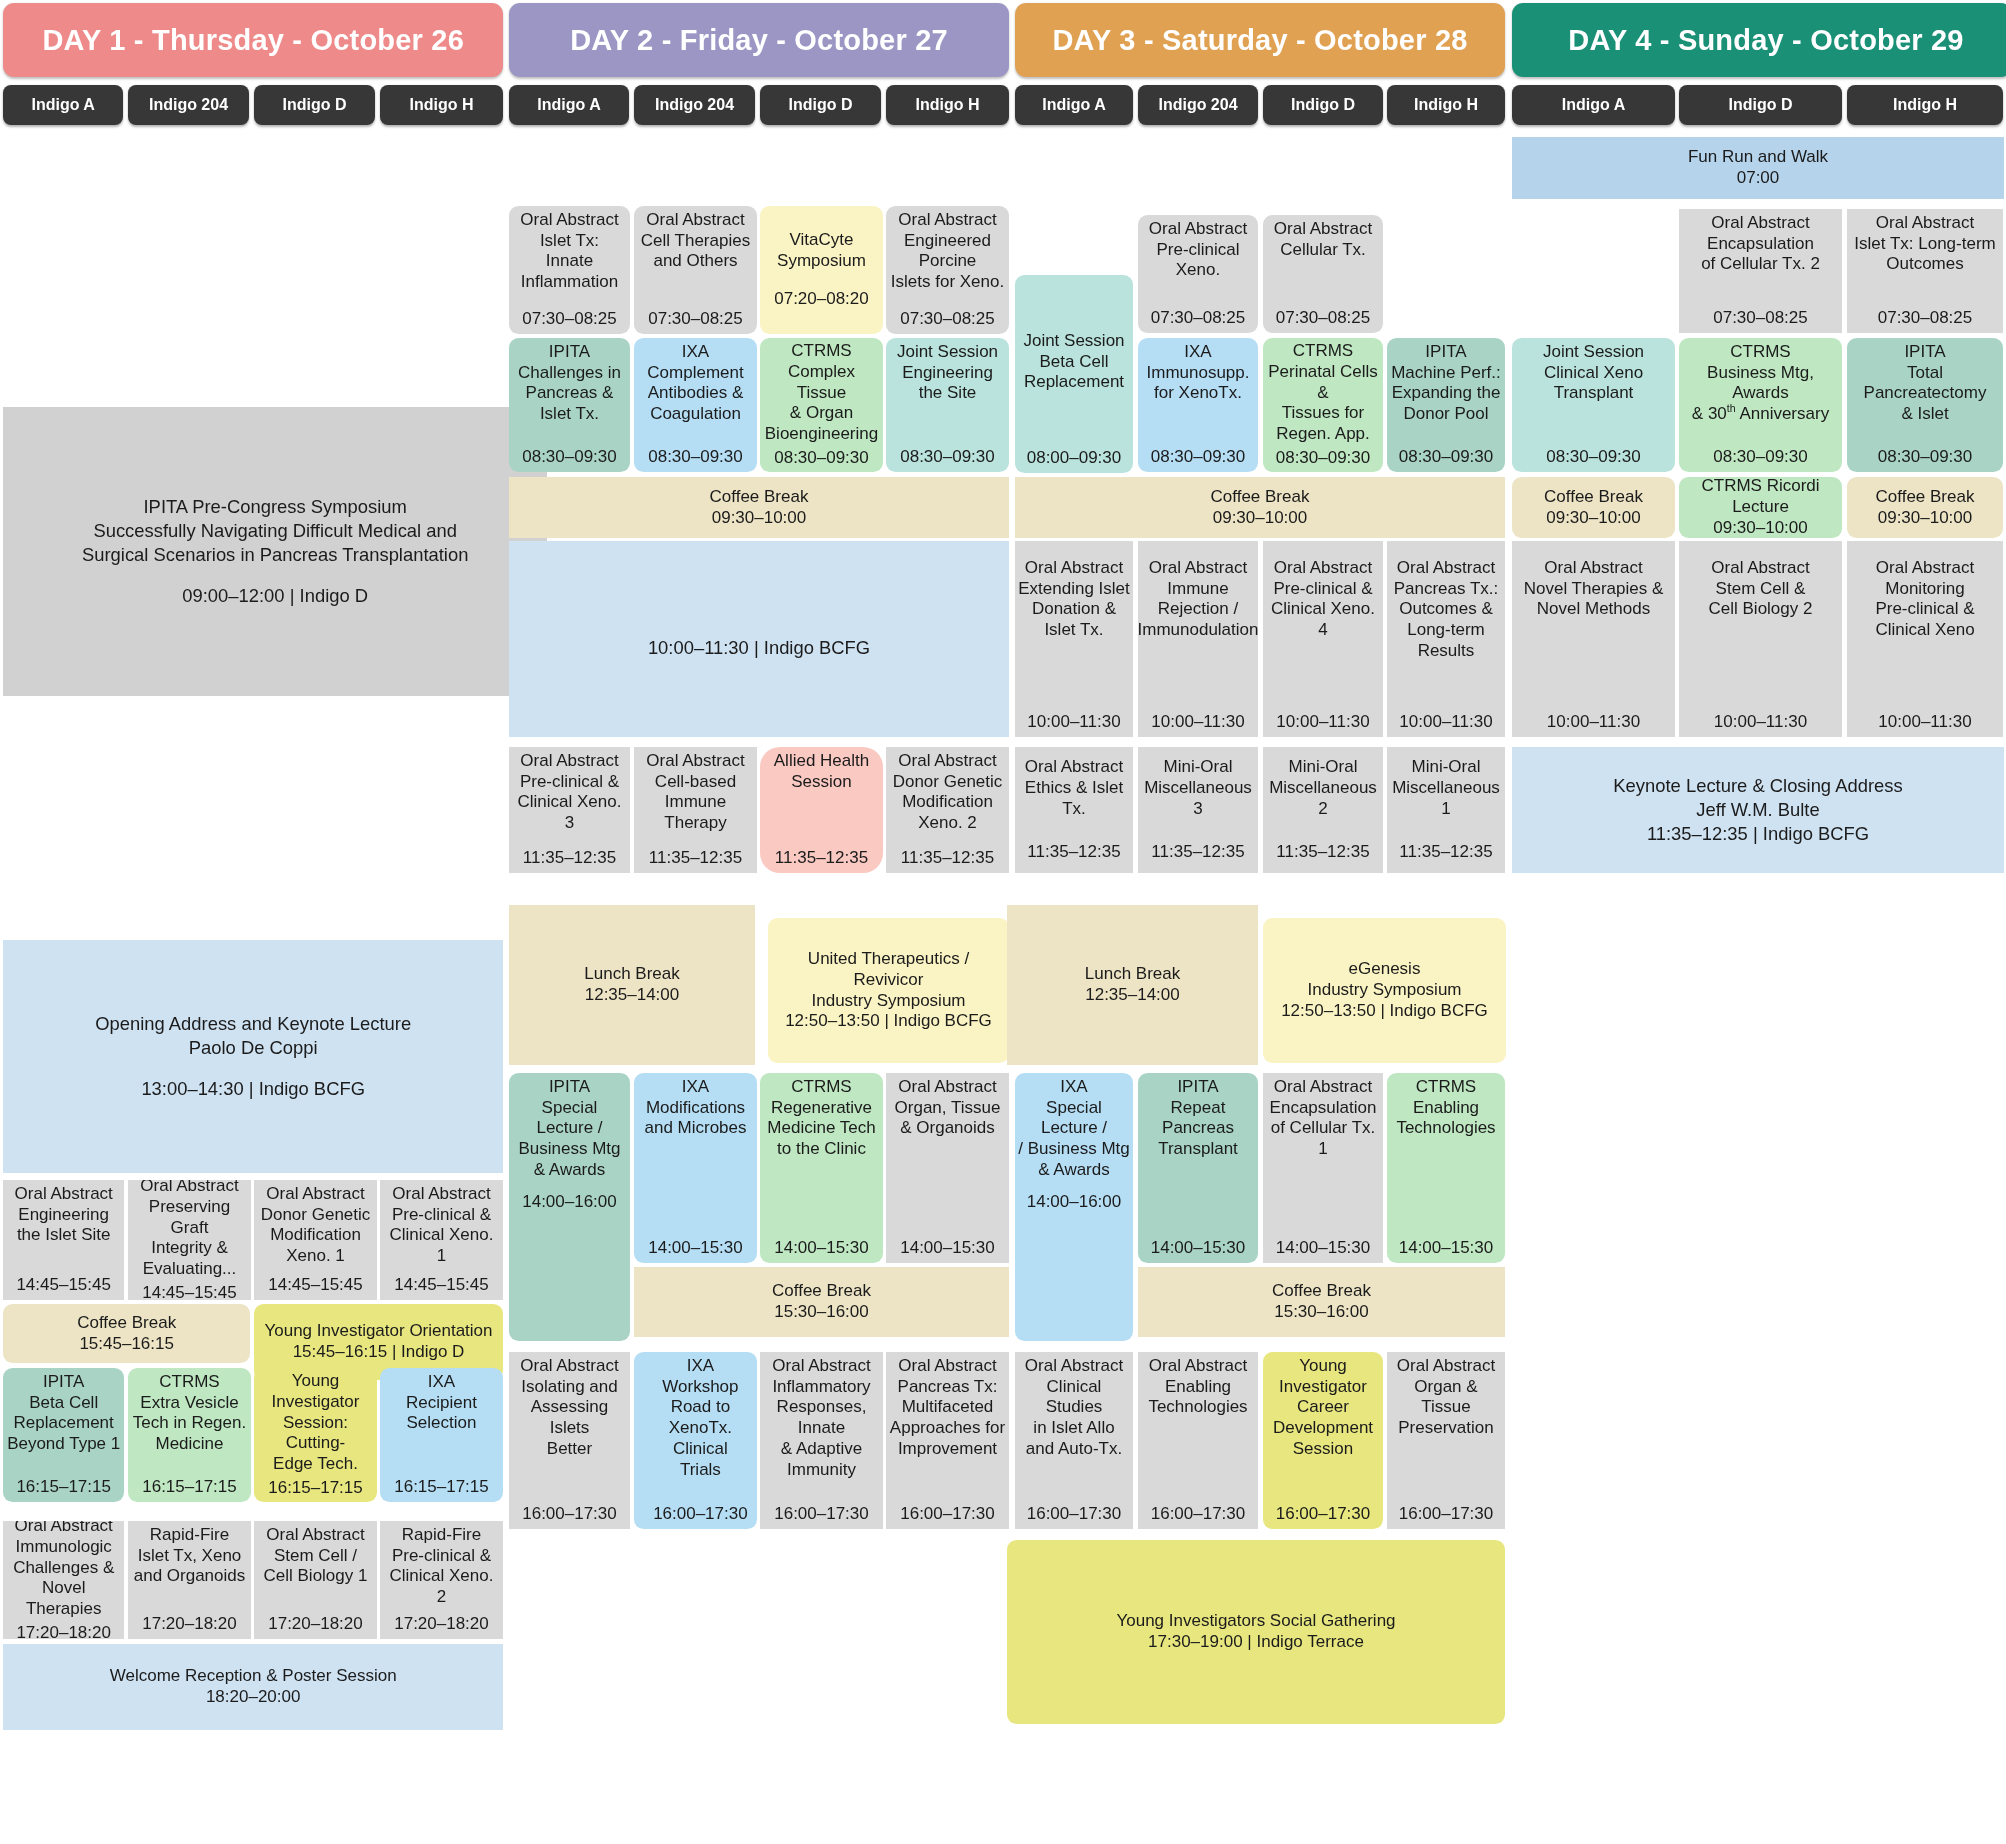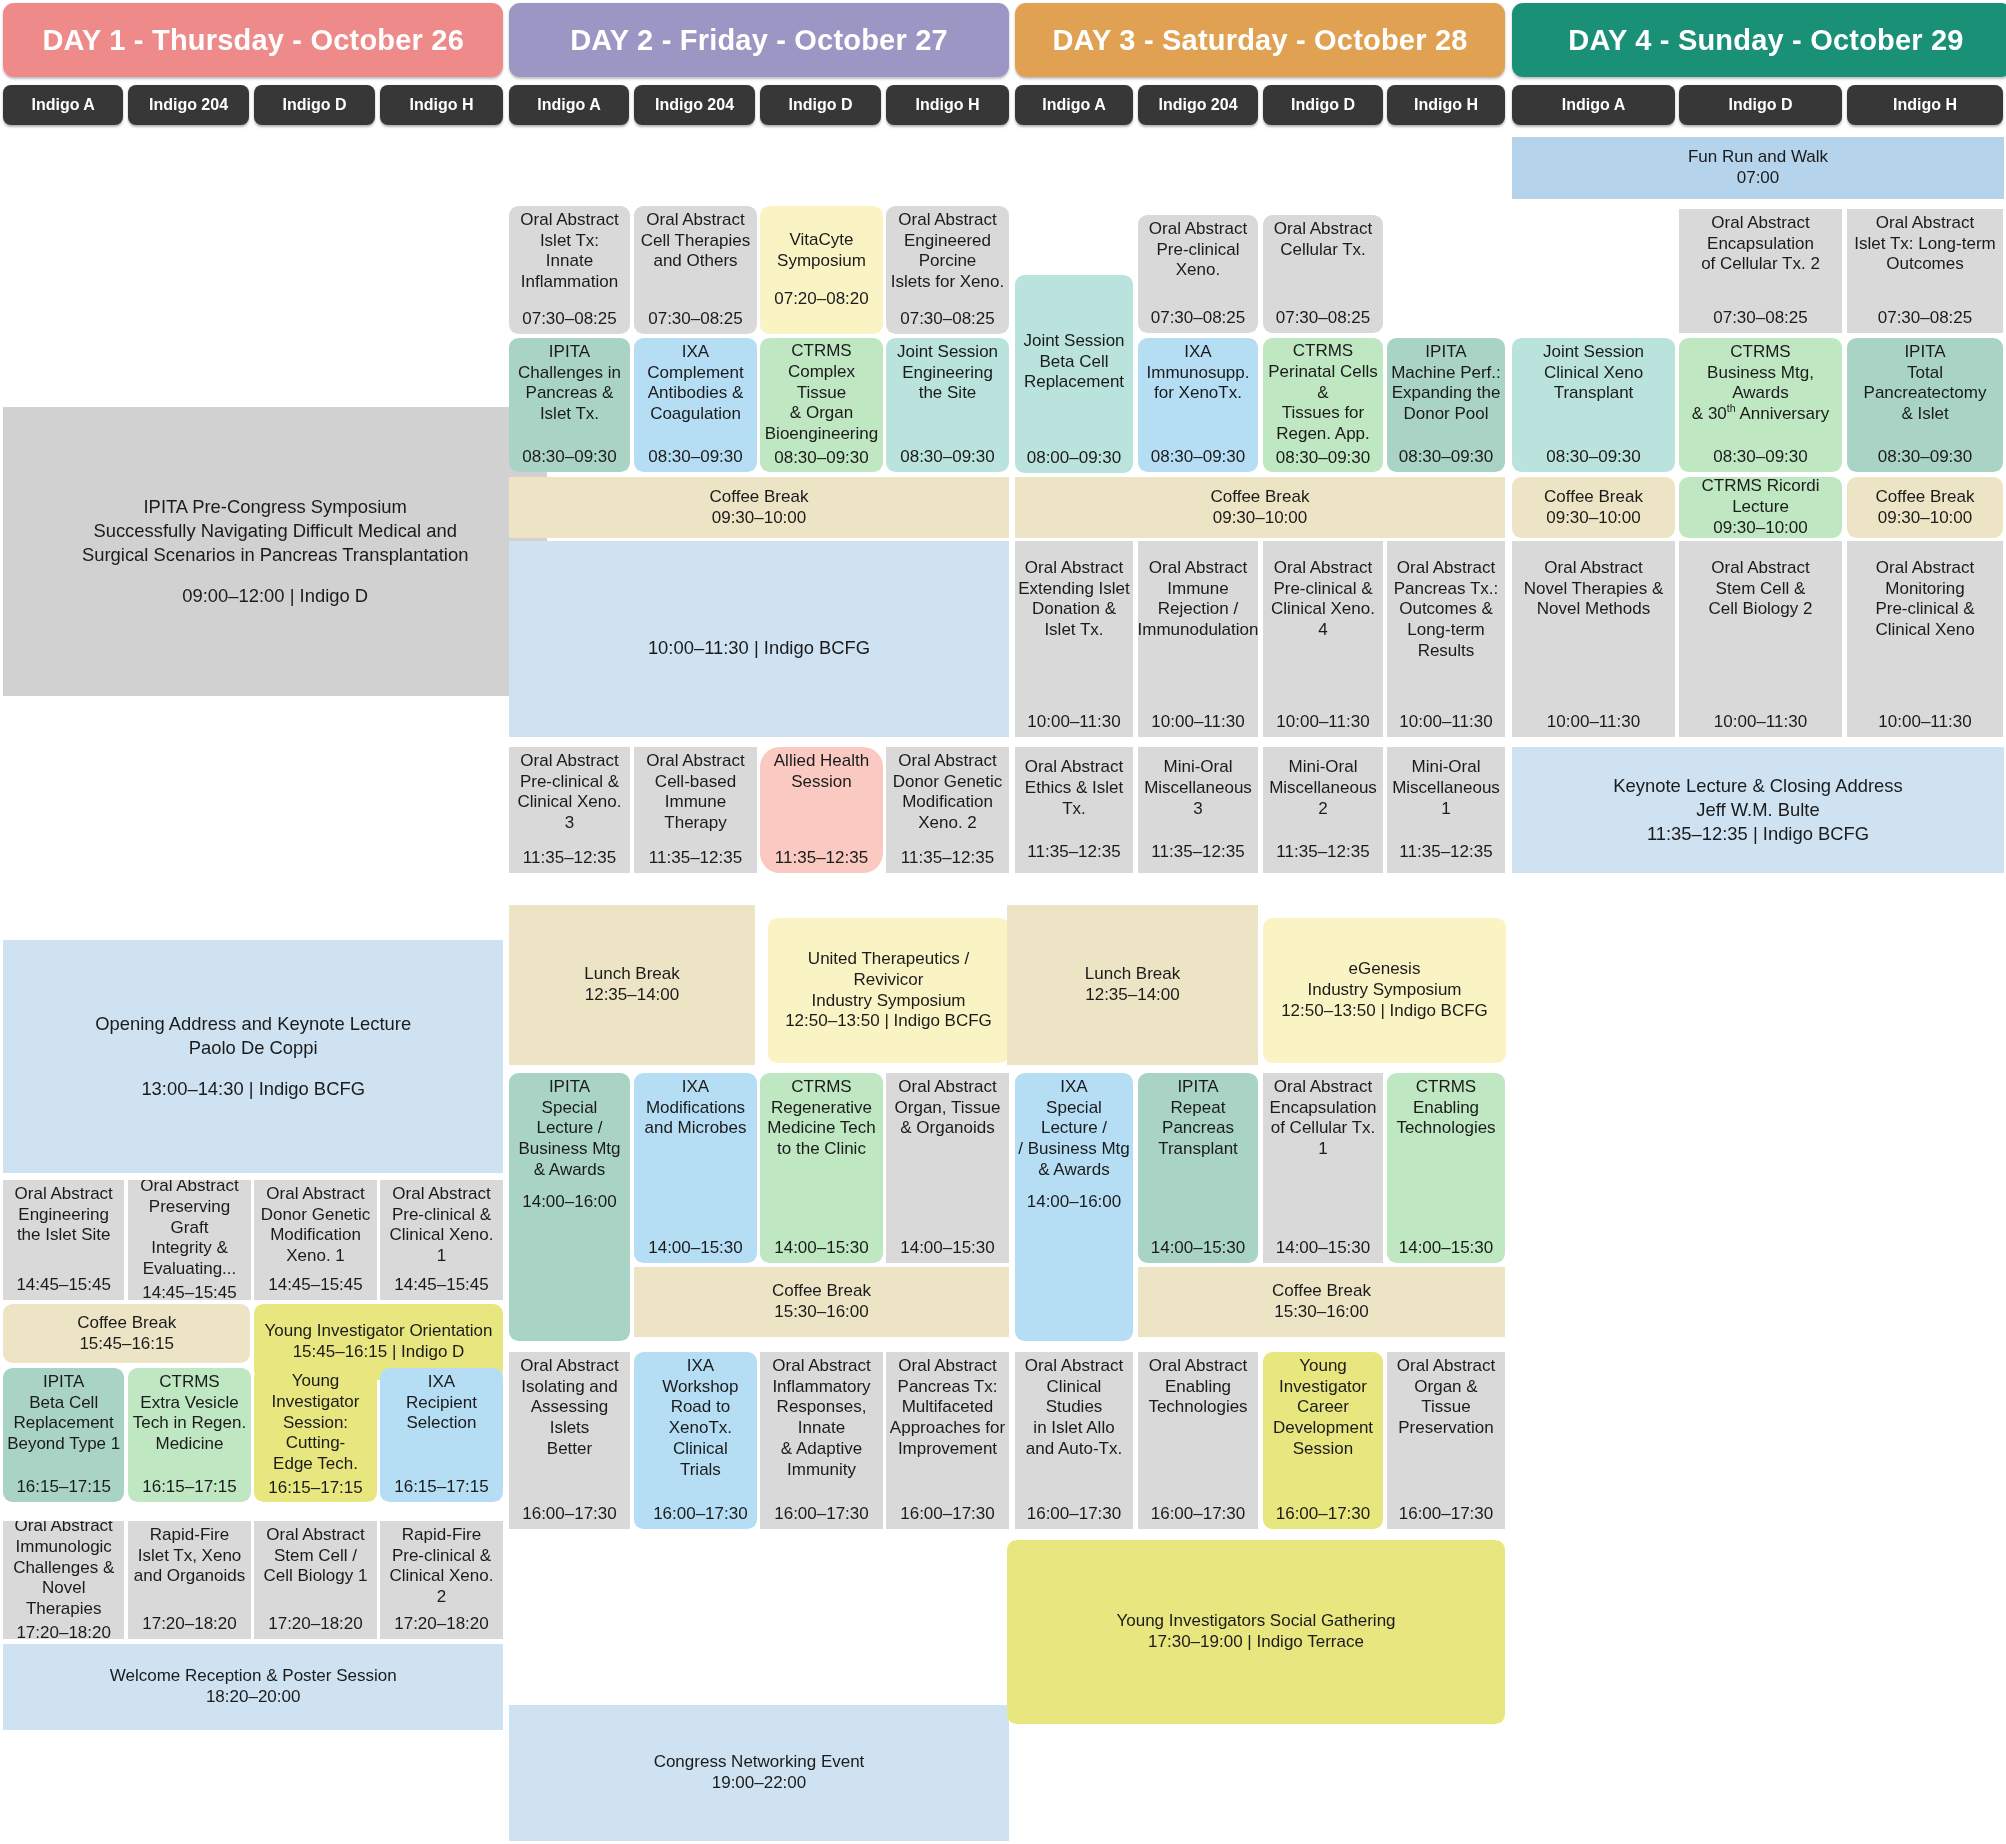--- a/index.html
+++ b/index.html
@@ -370,24 +370,20 @@
     </div>
   <div class="blk" style="left:886px;top:1352px;width:123px;height:177px;background:#d9d9d9;">
     <span class="ttl">Oral Abstract
 Pancreas Tx:
 Multifaceted
 Approaches for
 Improvement</span>
     <span class="tm">16:00–17:30</span>
     </div>
 
-  <div class="blk center" style="left:509px;top:1705px;width:500px;height:136px;background:#cfe2f2;">
-    <span class="ttl">Congress Networking Event</span>
-    <span>19:00–22:00</span>
-    </div>
 
   <div class="blk round" style="left:1015px;top:275px;width:118px;height:198px;background:#b9e3dc;">
     <span class="ttl" style="margin-top:auto;">Joint Session
 Beta Cell
 Replacement</span>
     <span class="tm">08:00–09:30</span>
     </div>
 
   <div class="blk round" style="left:1138px;top:215px;width:120px;height:118px;background:#d9d9d9;">
     <span class="ttl">Oral Abstract

